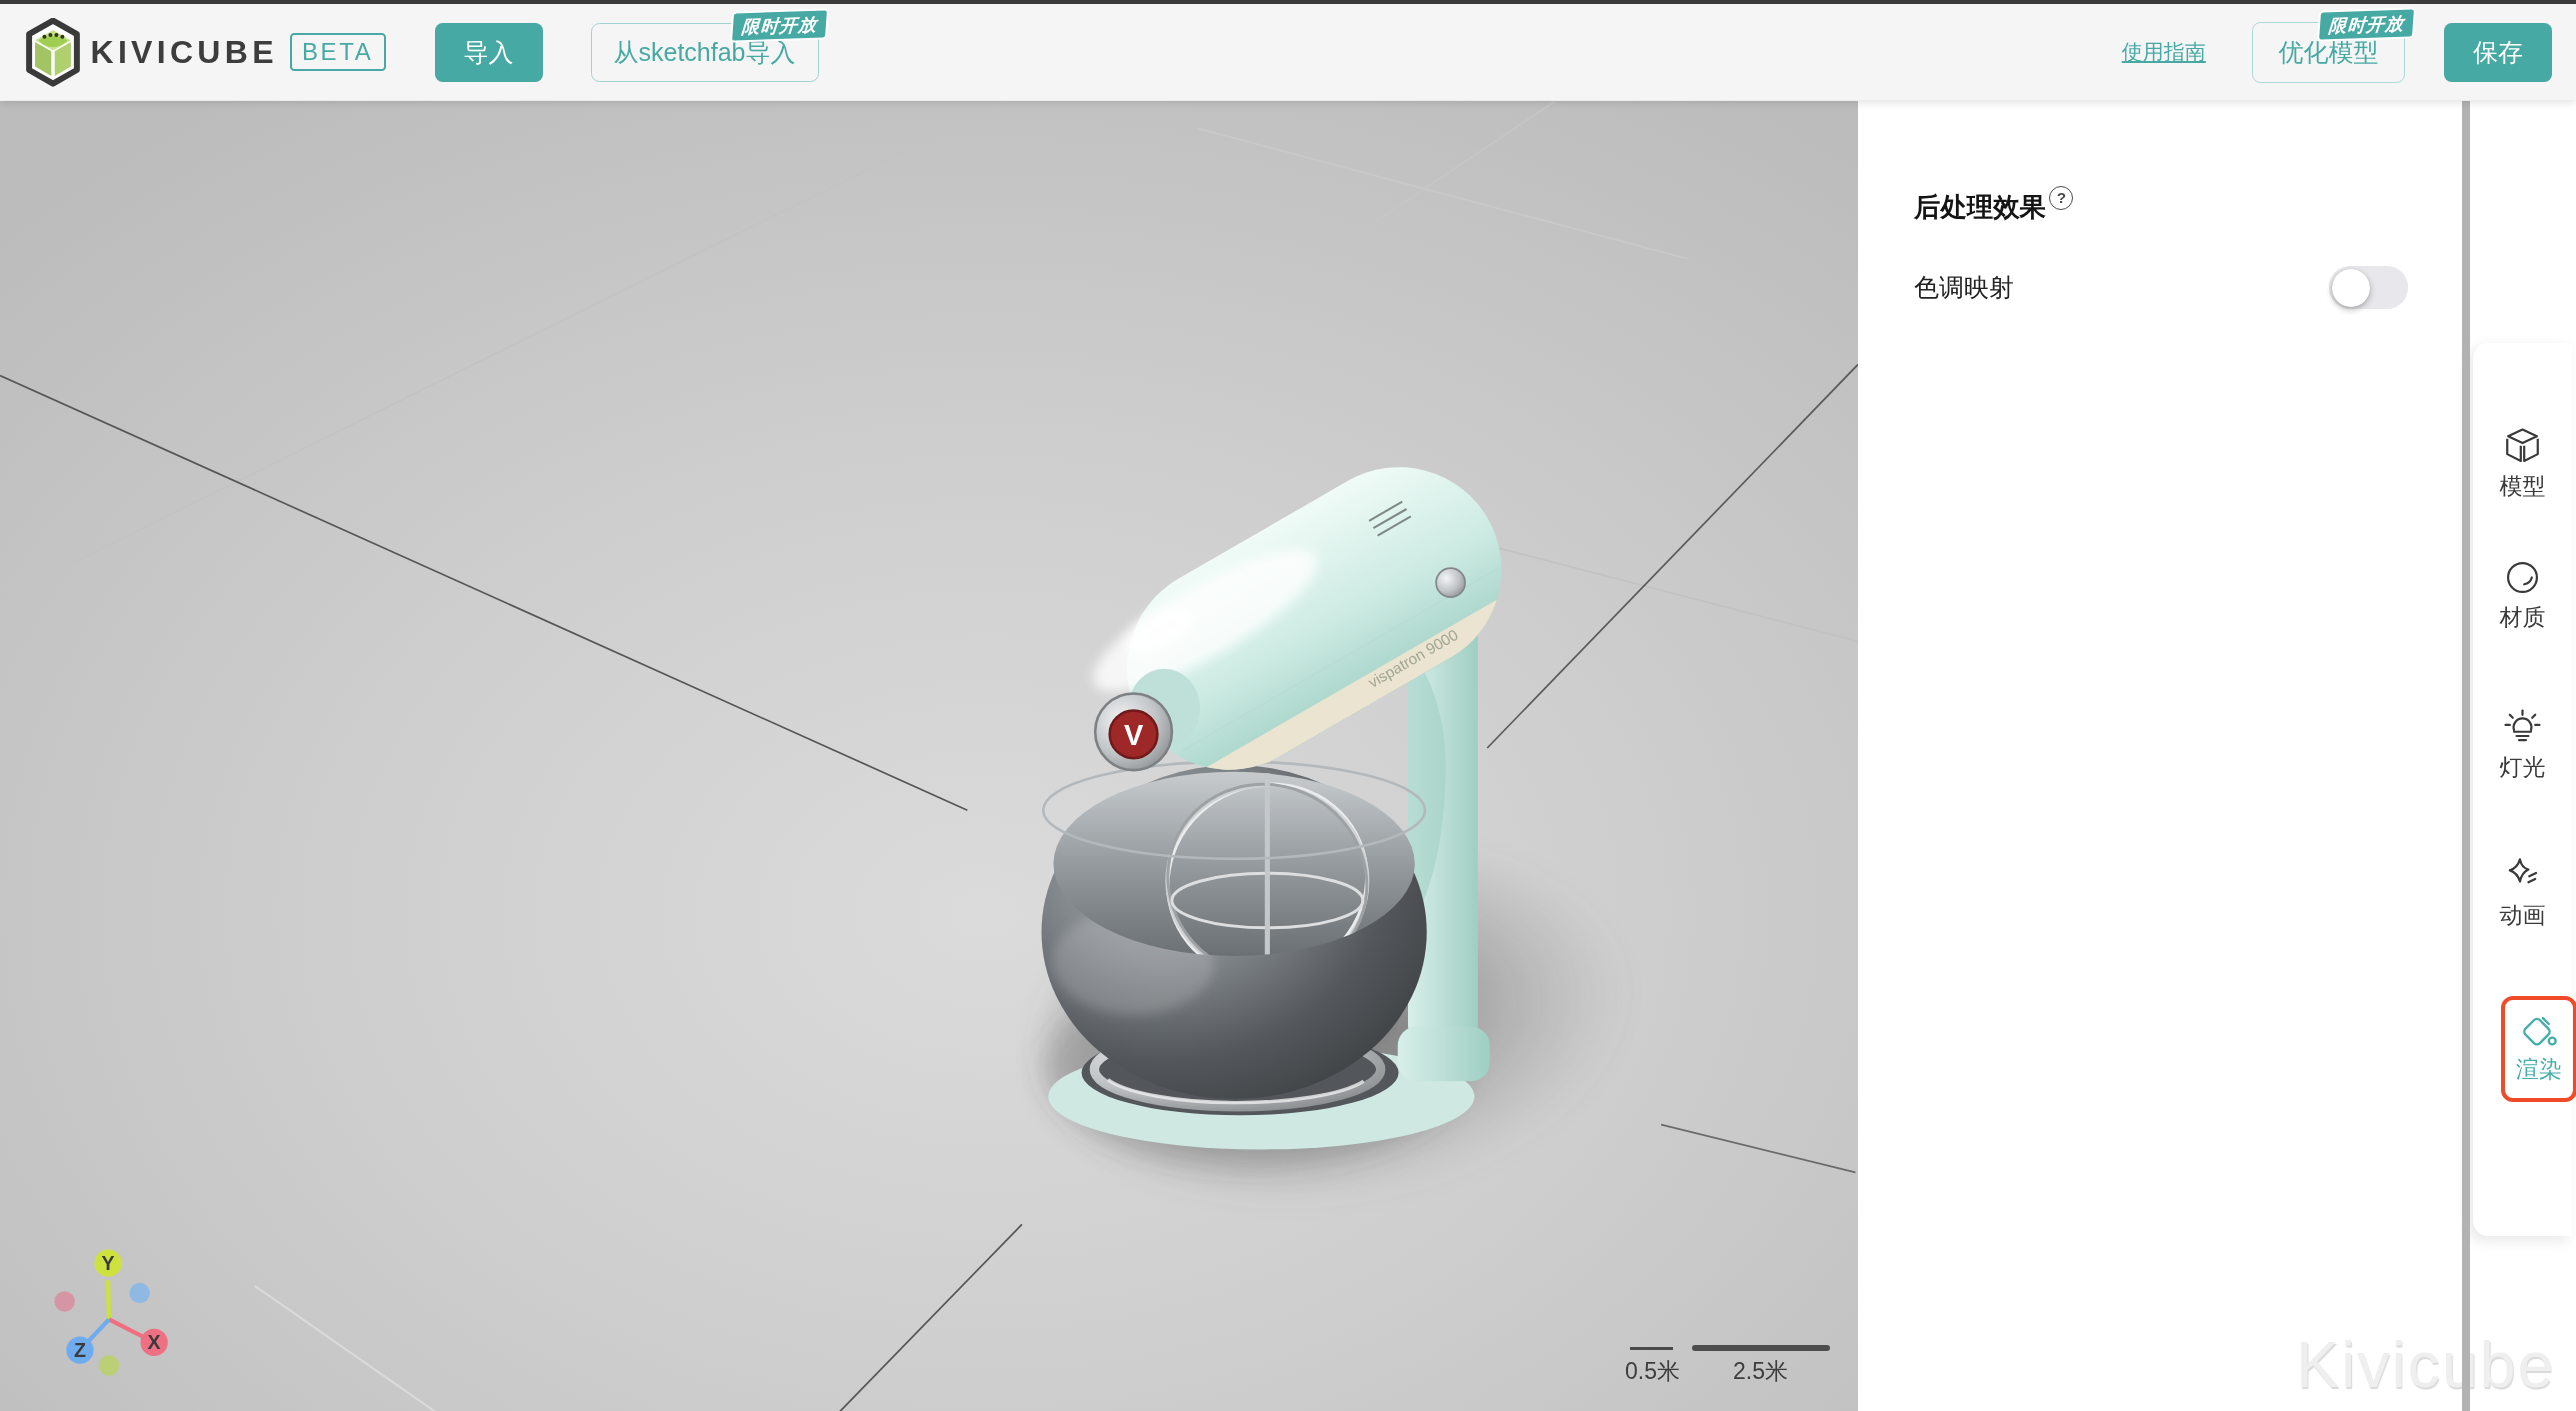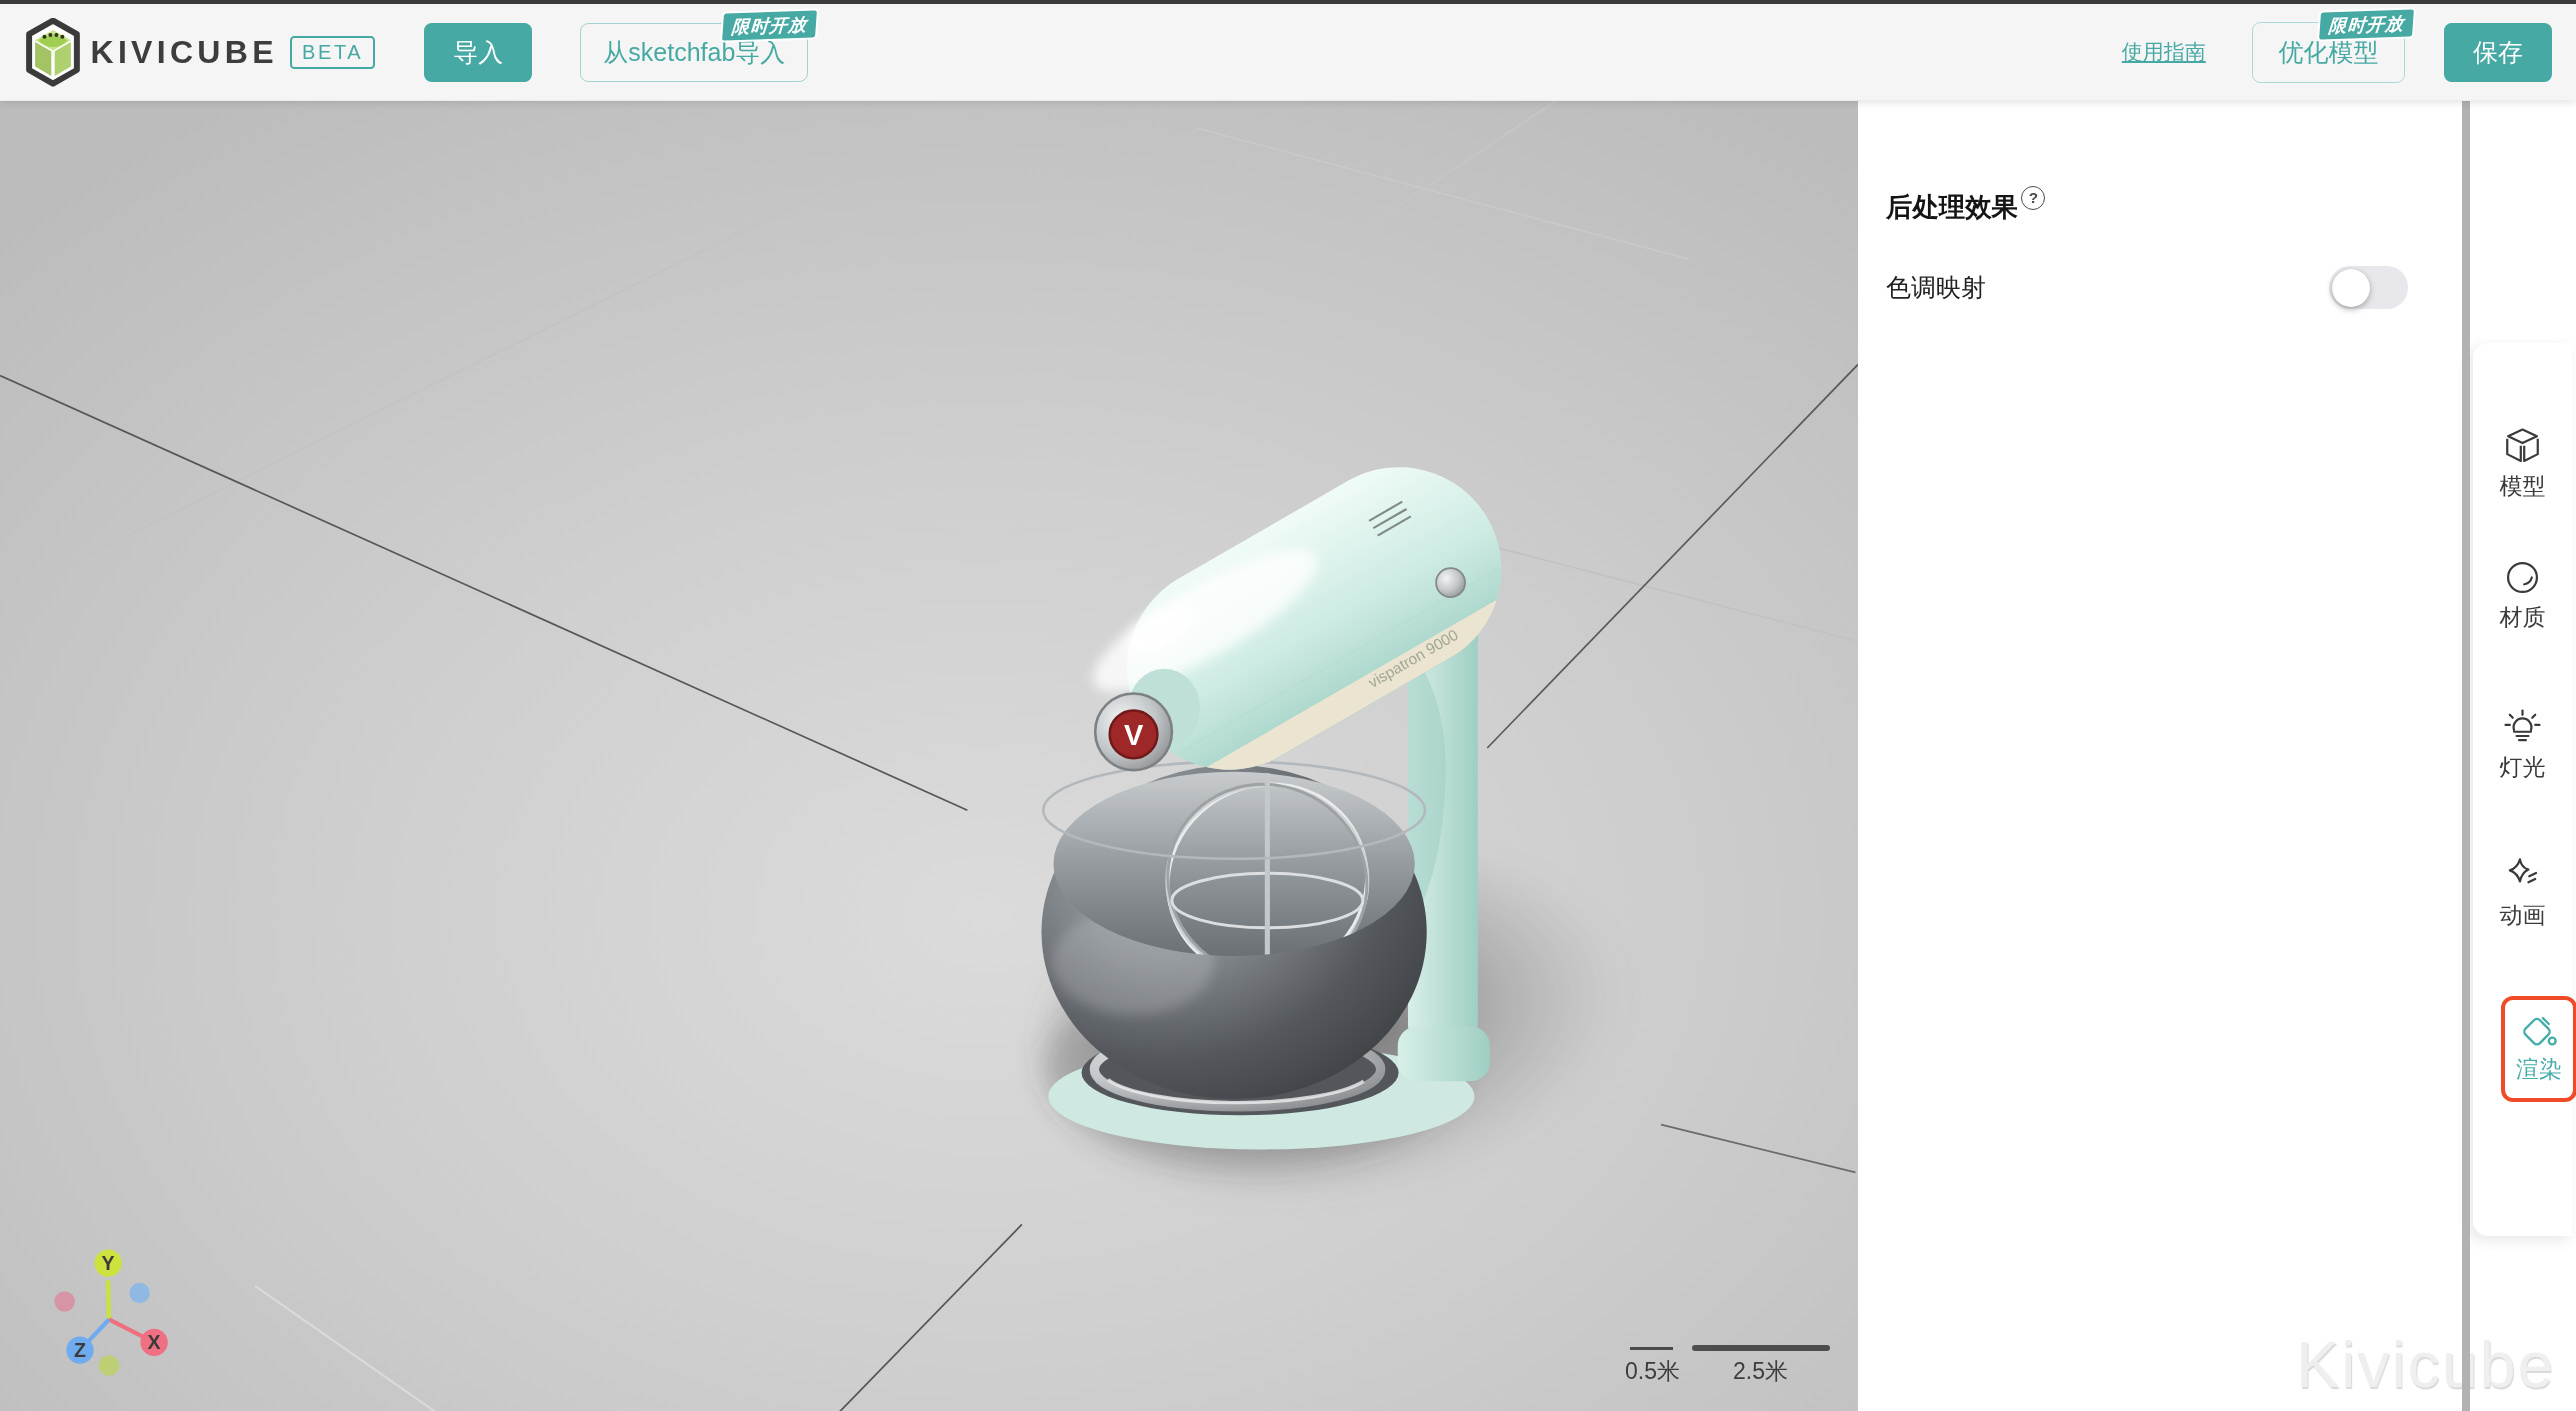--- a/index.html
+++ b/index.html
@@ -12,21 +12,21 @@
   .top-strip{position:absolute;left:0;top:0;width:2576px;height:4.3px;background:#3b3b3b;z-index:30;}
   
   .header{
     position:absolute;left:0;top:4.3px;width:2576px;height:96px;background:#f5f5f5;
     display:flex;align-items:center;padding:0 24px;box-sizing:border-box;z-index:20;
     box-shadow:0 1.7px 8.5px rgba(0,0,0,.13);
   }
   .logo-icon{width:58px;height:68px;flex:0 0 auto;}
   .wordmark{font-size:32px;font-weight:700;letter-spacing:4.3px;color:#3d3d3d;margin-left:8.5px;white-space:nowrap;}
   .beta-badge{
-    margin-left:12px;border:2.6px solid #46a9a3;color:#46a9a3;font-size:20px;font-weight:500;
+    margin-left:12px;border:2.6px solid #46a9a3;color:#46a9a3;font-size:24px;font-weight:500;
     letter-spacing:2.6px;padding:2.6px 10.2px;border-radius:4.3px;line-height:1.2;
   }
   .btn{border:none;cursor:pointer;font-family:inherit;display:inline-flex;align-items:center;justify-content:center;}
   .btn-solid{background:#46a9a3;color:#fff;font-size:25px;height:59px;padding:0 29px;border-radius:7.7px;}
   .btn-outline{
     background:transparent;color:#46a9a3;font-size:25px;height:59px;padding:0 22px;
     border:1.7px solid #9ed3d0;border-radius:8.5px;position:relative;
   }
   .btn-import{margin-left:49px;}
   .btn-sketchfab{margin-left:48px;}
@@ -48,21 +48,21 @@
   .scene-svg{position:absolute;left:0;top:0;}
   
   .scale-line-small{position:absolute;left:1630px;top:1246px;width:43px;height:2.6px;background:#4a4a4a;}
   .scale-label-small{position:absolute;left:1608px;top:1255px;width:89px;text-align:center;font-size:23px;color:#3d3d3d;}
   .scale-line-large{position:absolute;left:1692px;top:1244px;width:138px;height:6px;border-radius:3.4px;background:#4d4d4d;}
   .scale-label-large{position:absolute;left:1713px;top:1255px;width:95px;text-align:center;font-size:23px;color:#3d3d3d;}
   .gizmo{position:absolute;left:32px;top:1117px;}
   
   .panel{
     position:absolute;left:1858px;top:0;width:604px;height:1311px;background:#fff;
-    box-sizing:border-box;padding:92px 0 0 28px;text-align:center;
+    box-sizing:border-box;padding:92px 0 0 56px;text-align:center;
   }
   .panel-title-row{display:flex;align-items:flex-start;}
   .panel-title{font-size:26.4px;font-weight:bold;color:#141414;line-height:1.1;}
   .help-icon{
     width:22px;height:22px;border:1.7px solid #4a4a4a;border-radius:50%;color:#4a4a4a;
     font-size:15.3px;display:flex;align-items:center;justify-content:center;margin-left:3.4px;margin-top:-6.8px;font-weight:bold;
   }
   .tone-row{display:flex;align-items:center;justify-content:space-between;margin-top:44px;padding-right:54px;}
   .tone-label{font-size:25px;color:#222;}
   .toggle{

